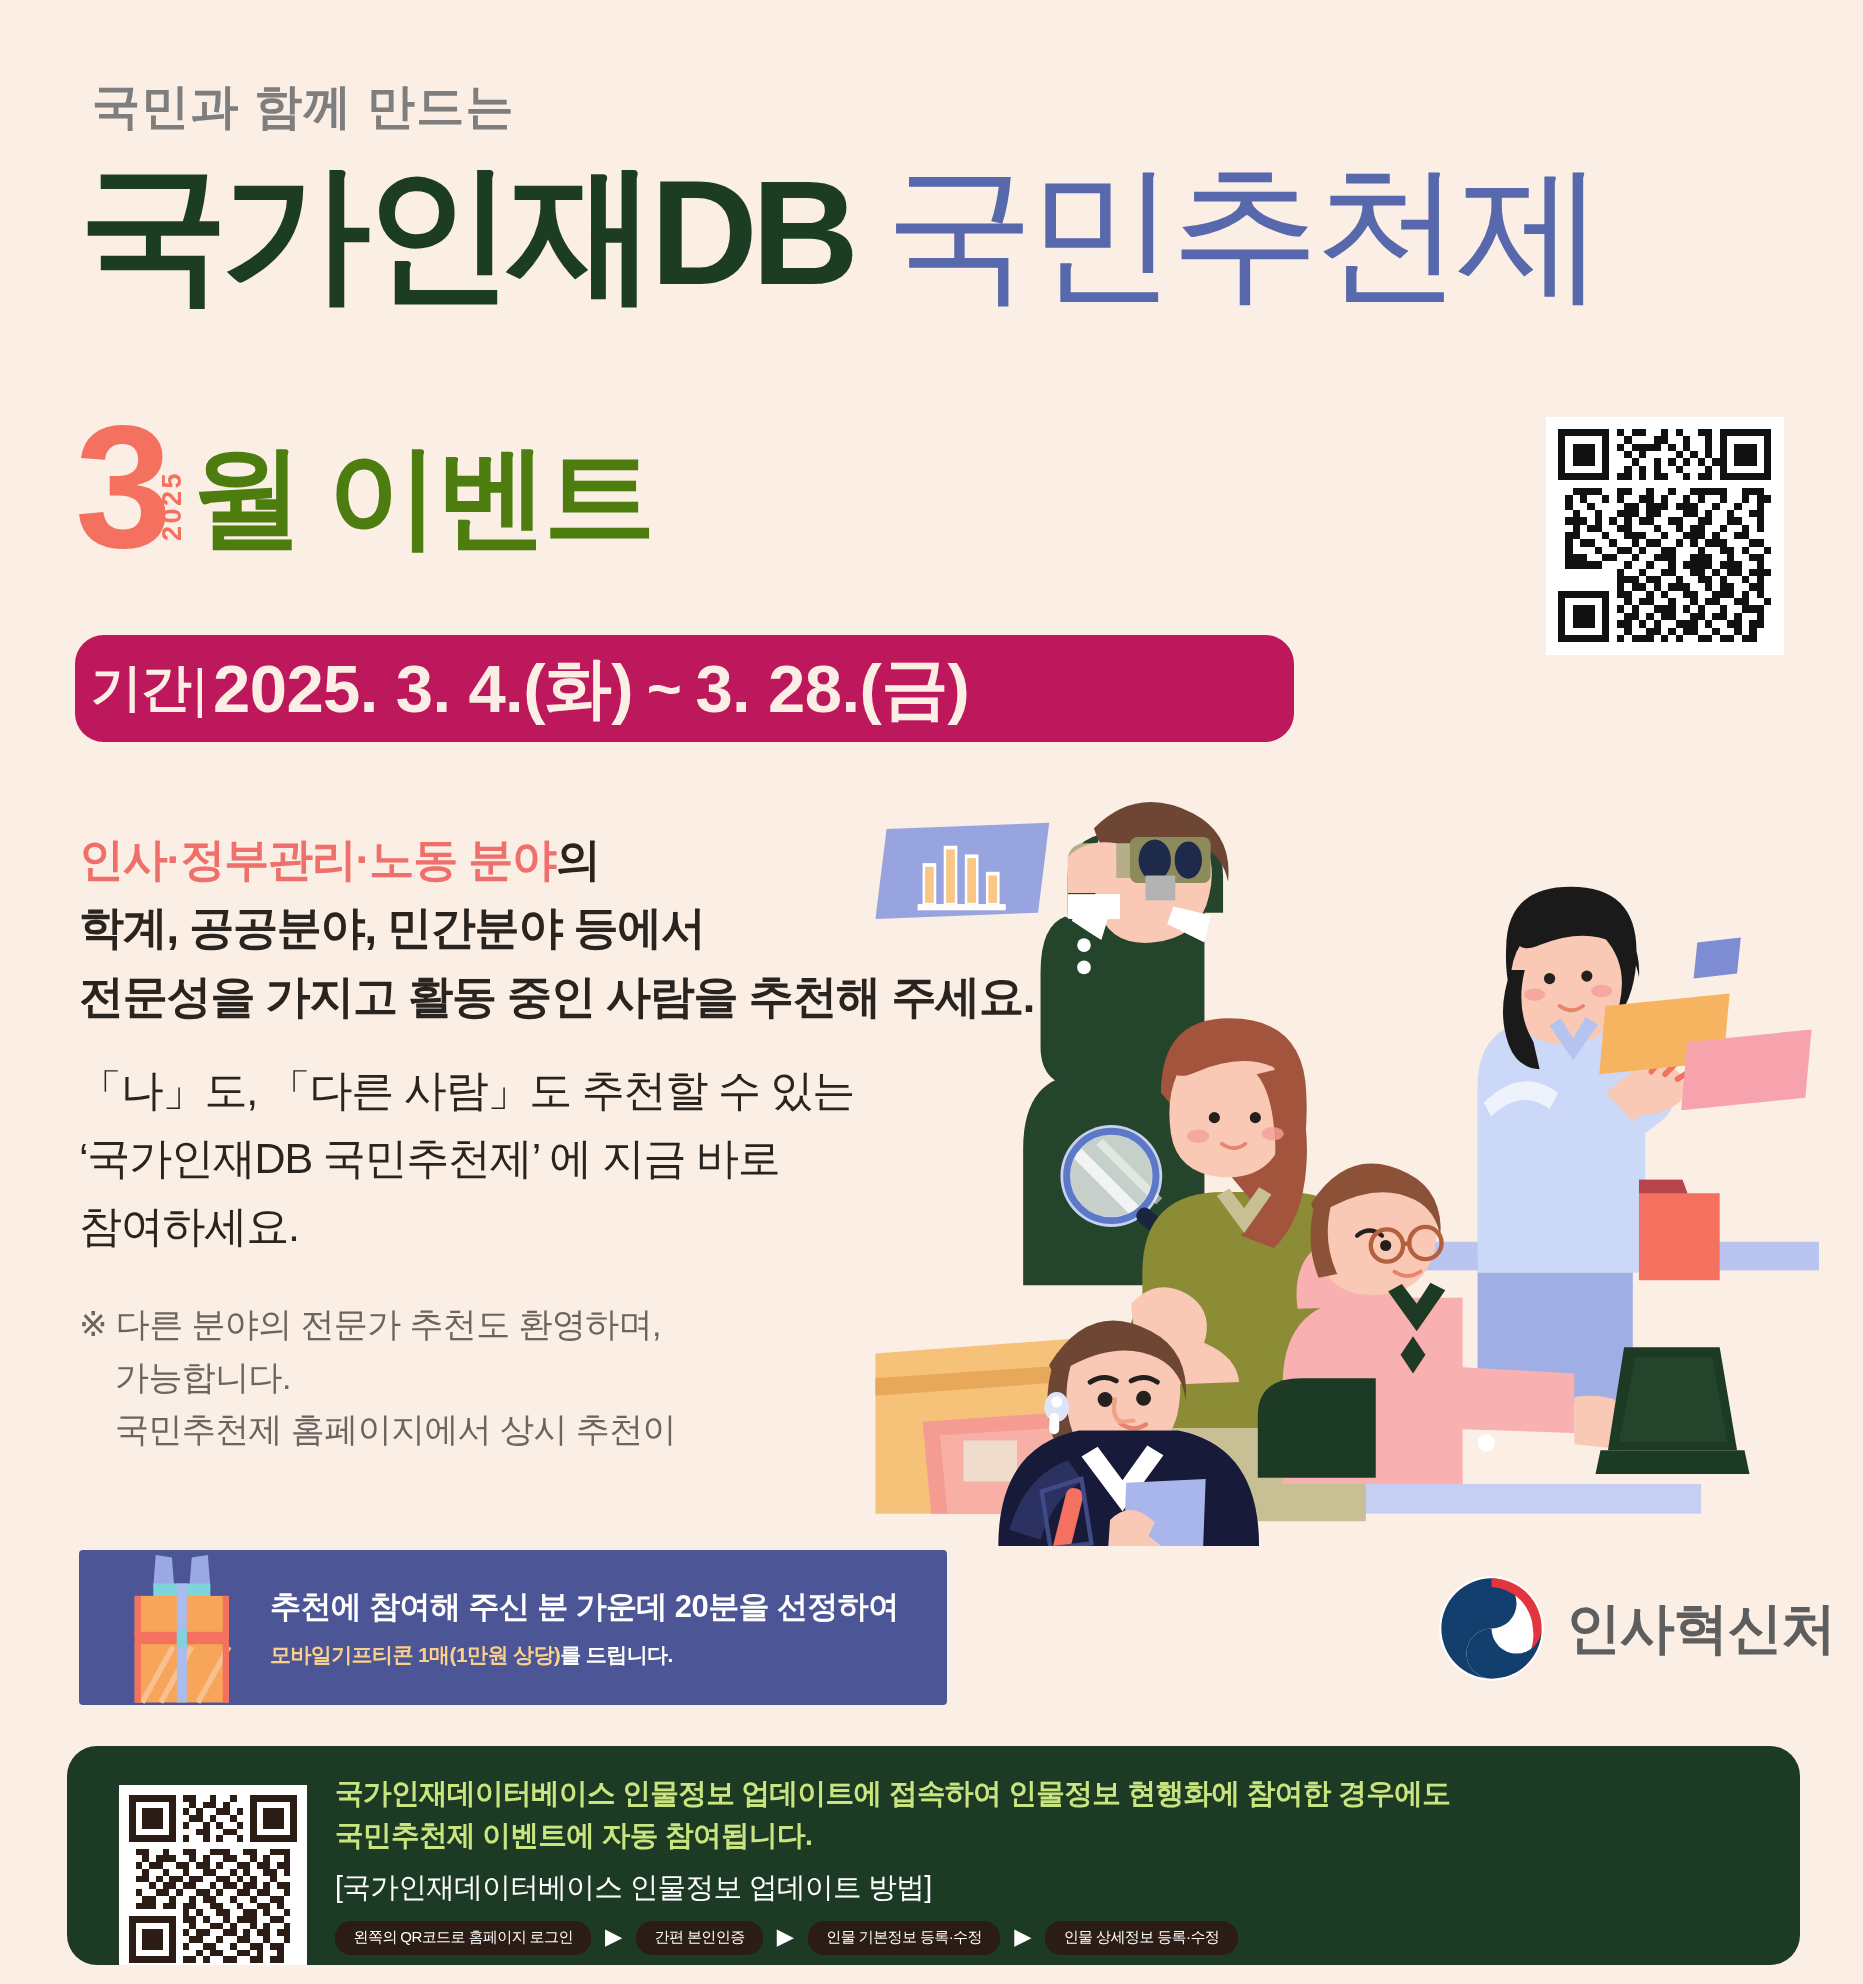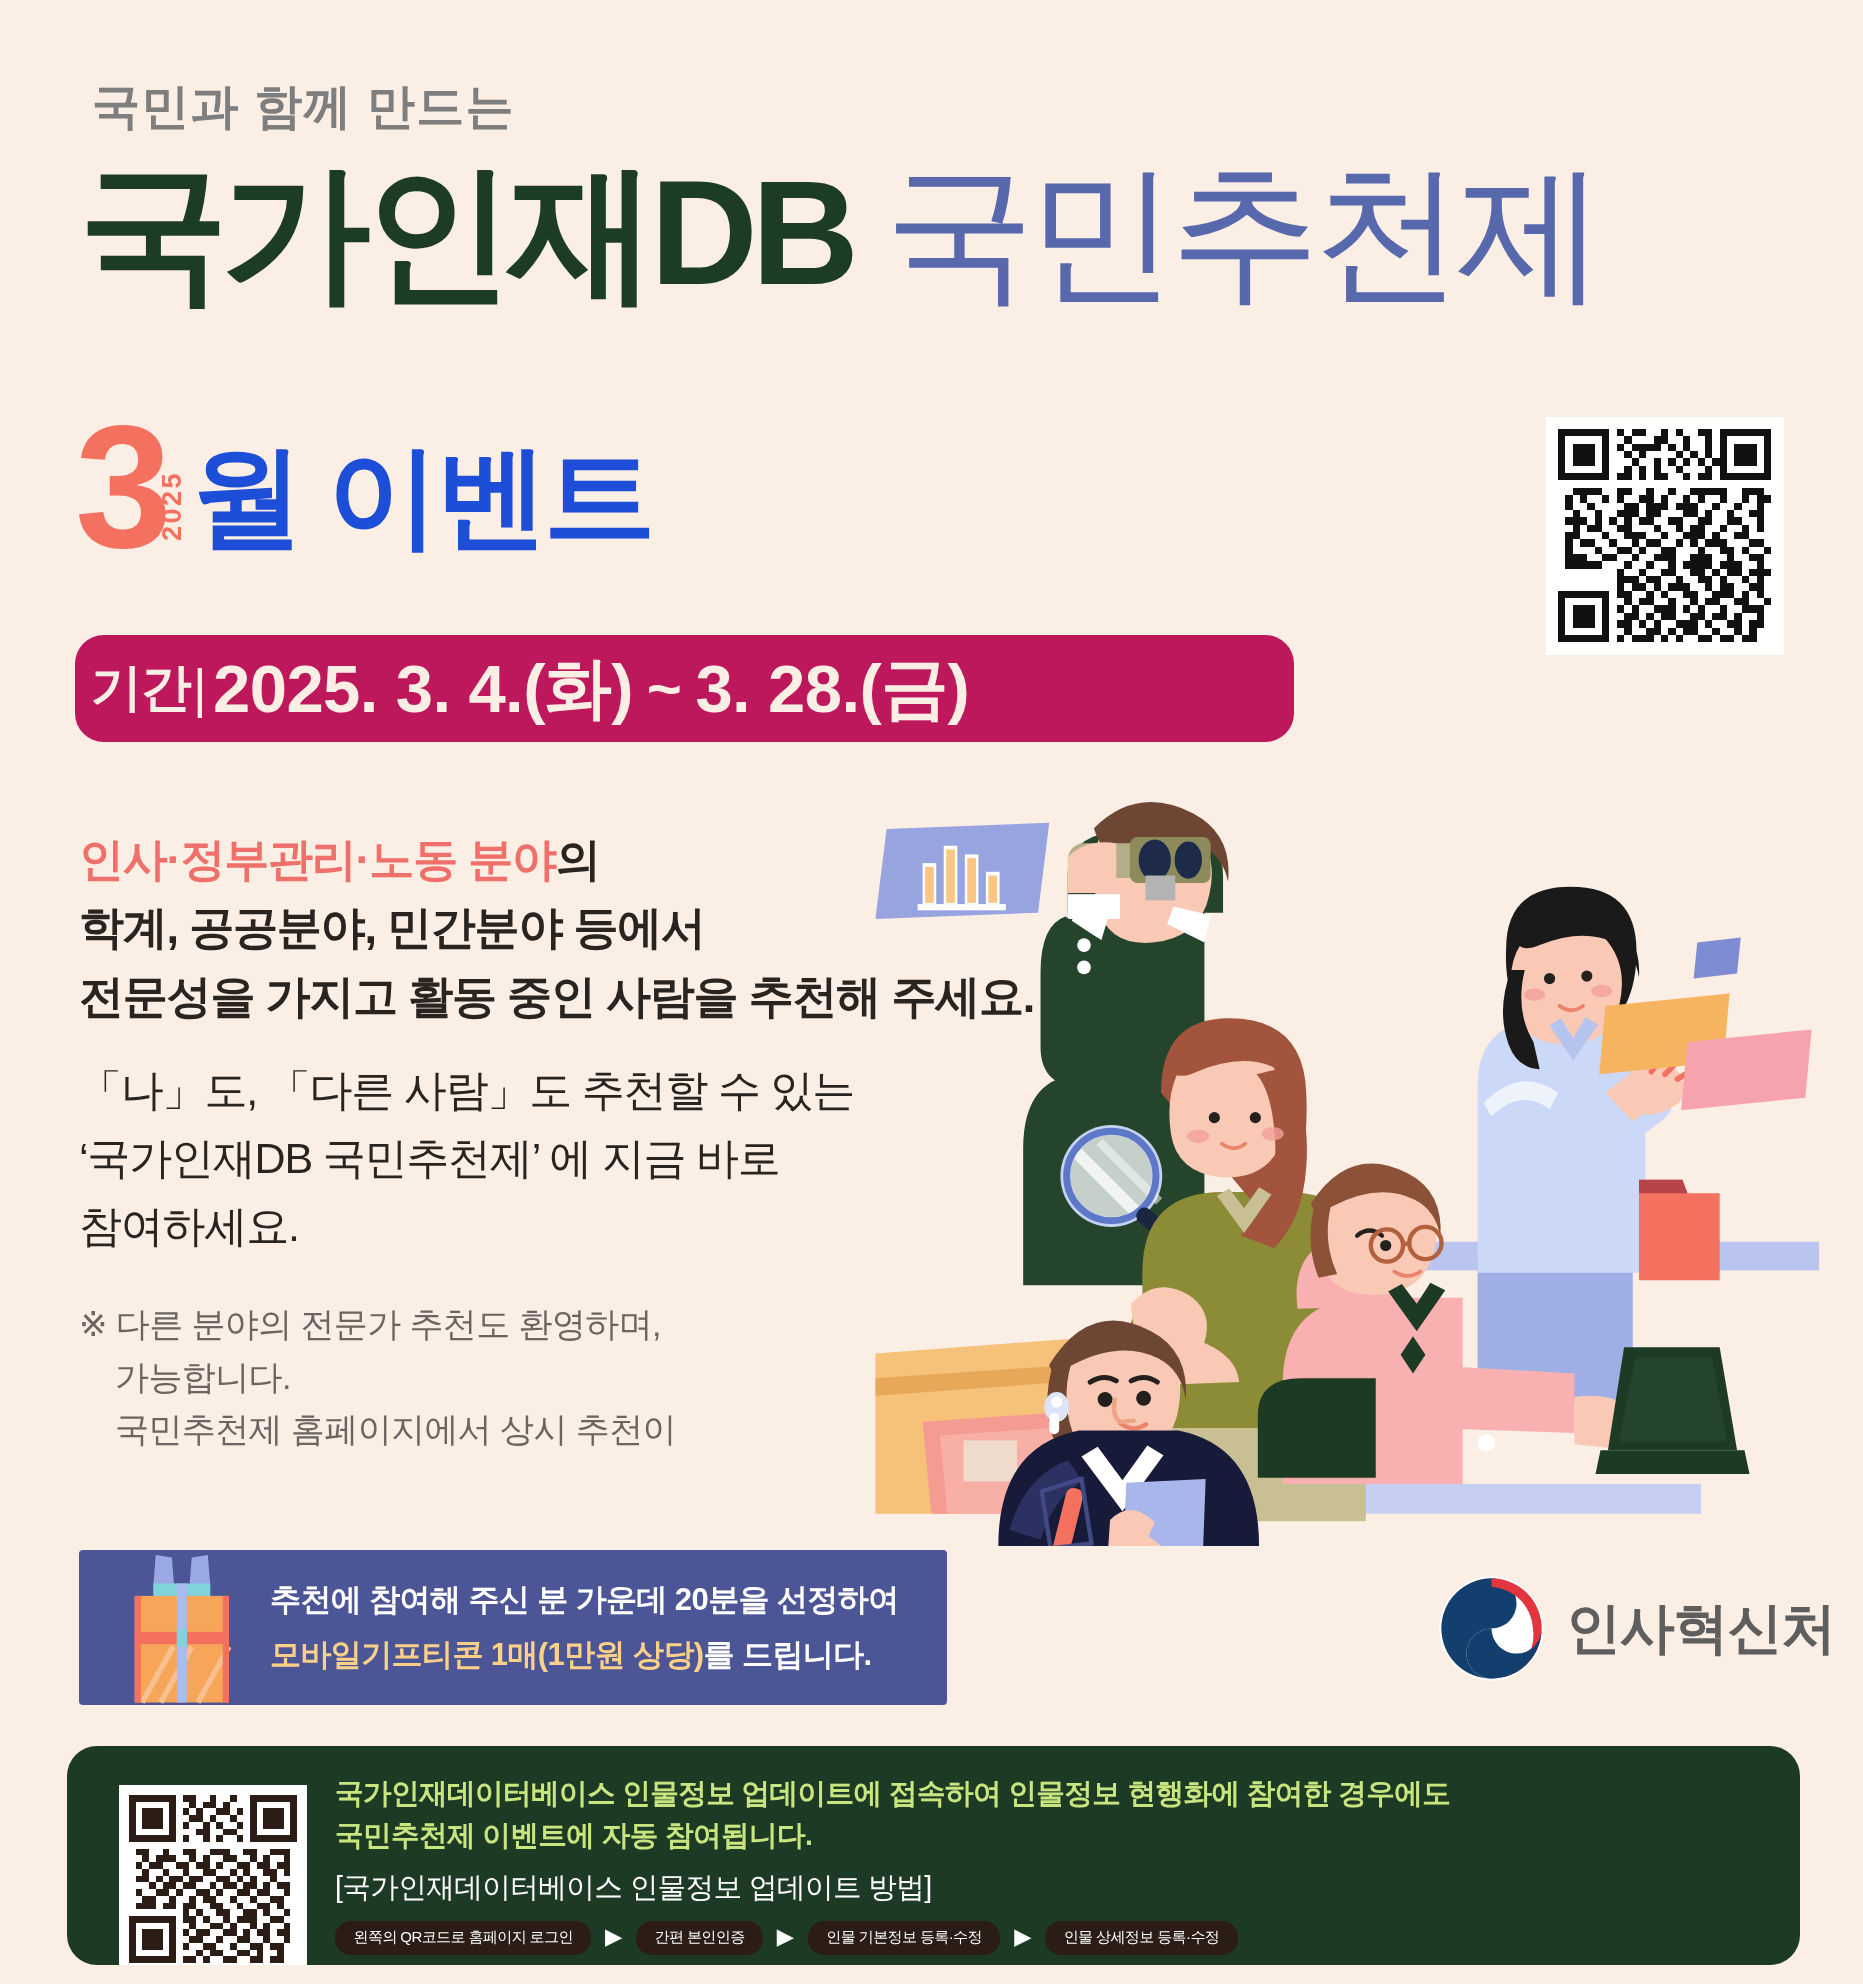--- a/index.html
+++ b/index.html
@@ -45,21 +45,21 @@
     line-height: 0.88; letter-spacing: -5px;
   }
   .month-year {
     writing-mode: vertical-rl; text-orientation: mixed;
     transform: rotate(180deg);
     font-size: 27px; font-weight: 800; color: #f4705f;
     letter-spacing: 2.5px;
     margin: 0 3.7px 22.4px -10px;
   }
   .month-word {
-    font-size: 112px; font-weight: 900; color: #1d4ed8;
+    font-size: 112px; font-weight: 900; color: #4d7c0f;
     letter-spacing: -3.7px; line-height: 1; margin-bottom: 10px;
   }
 
   
   .period-bar {
     position: absolute; left: 75px; top: 635px;
     width: 1219px; height: 107px;
     background: #be185d; border-radius: 28.6px;
     display: flex; align-items: center; padding-left: 16px;
     white-space: nowrap;
@@ -114,21 +114,21 @@
     display: flex; align-items: center;
   }
   .gift-icon { width: 124px; margin-left: 47px; flex: 0 0 auto; }
   .gift-text { margin-left: 20px; }
   .gift-line1 {
     font-size: 31px; font-weight: 600; color: #ffffff;
     letter-spacing: -0.6px; white-space: nowrap;
   }
   .gift-line2 {
     margin-top: 13.7px;
-    font-size: 31px; font-weight: 600; color: #ffffff;
+    font-size: 21px; font-weight: 600; color: #ffffff;
     letter-spacing: -0.6px; white-space: nowrap;
   }
   .gift-em { color: #fbd089; font-weight: 800; }
 
   
   .ministry {
     position: absolute; left: 1437px; top: 1574px;
     display: flex; align-items: center;
   }
   .ministry-mark { width: 109px; height: 109px; flex: 0 0 auto; }

